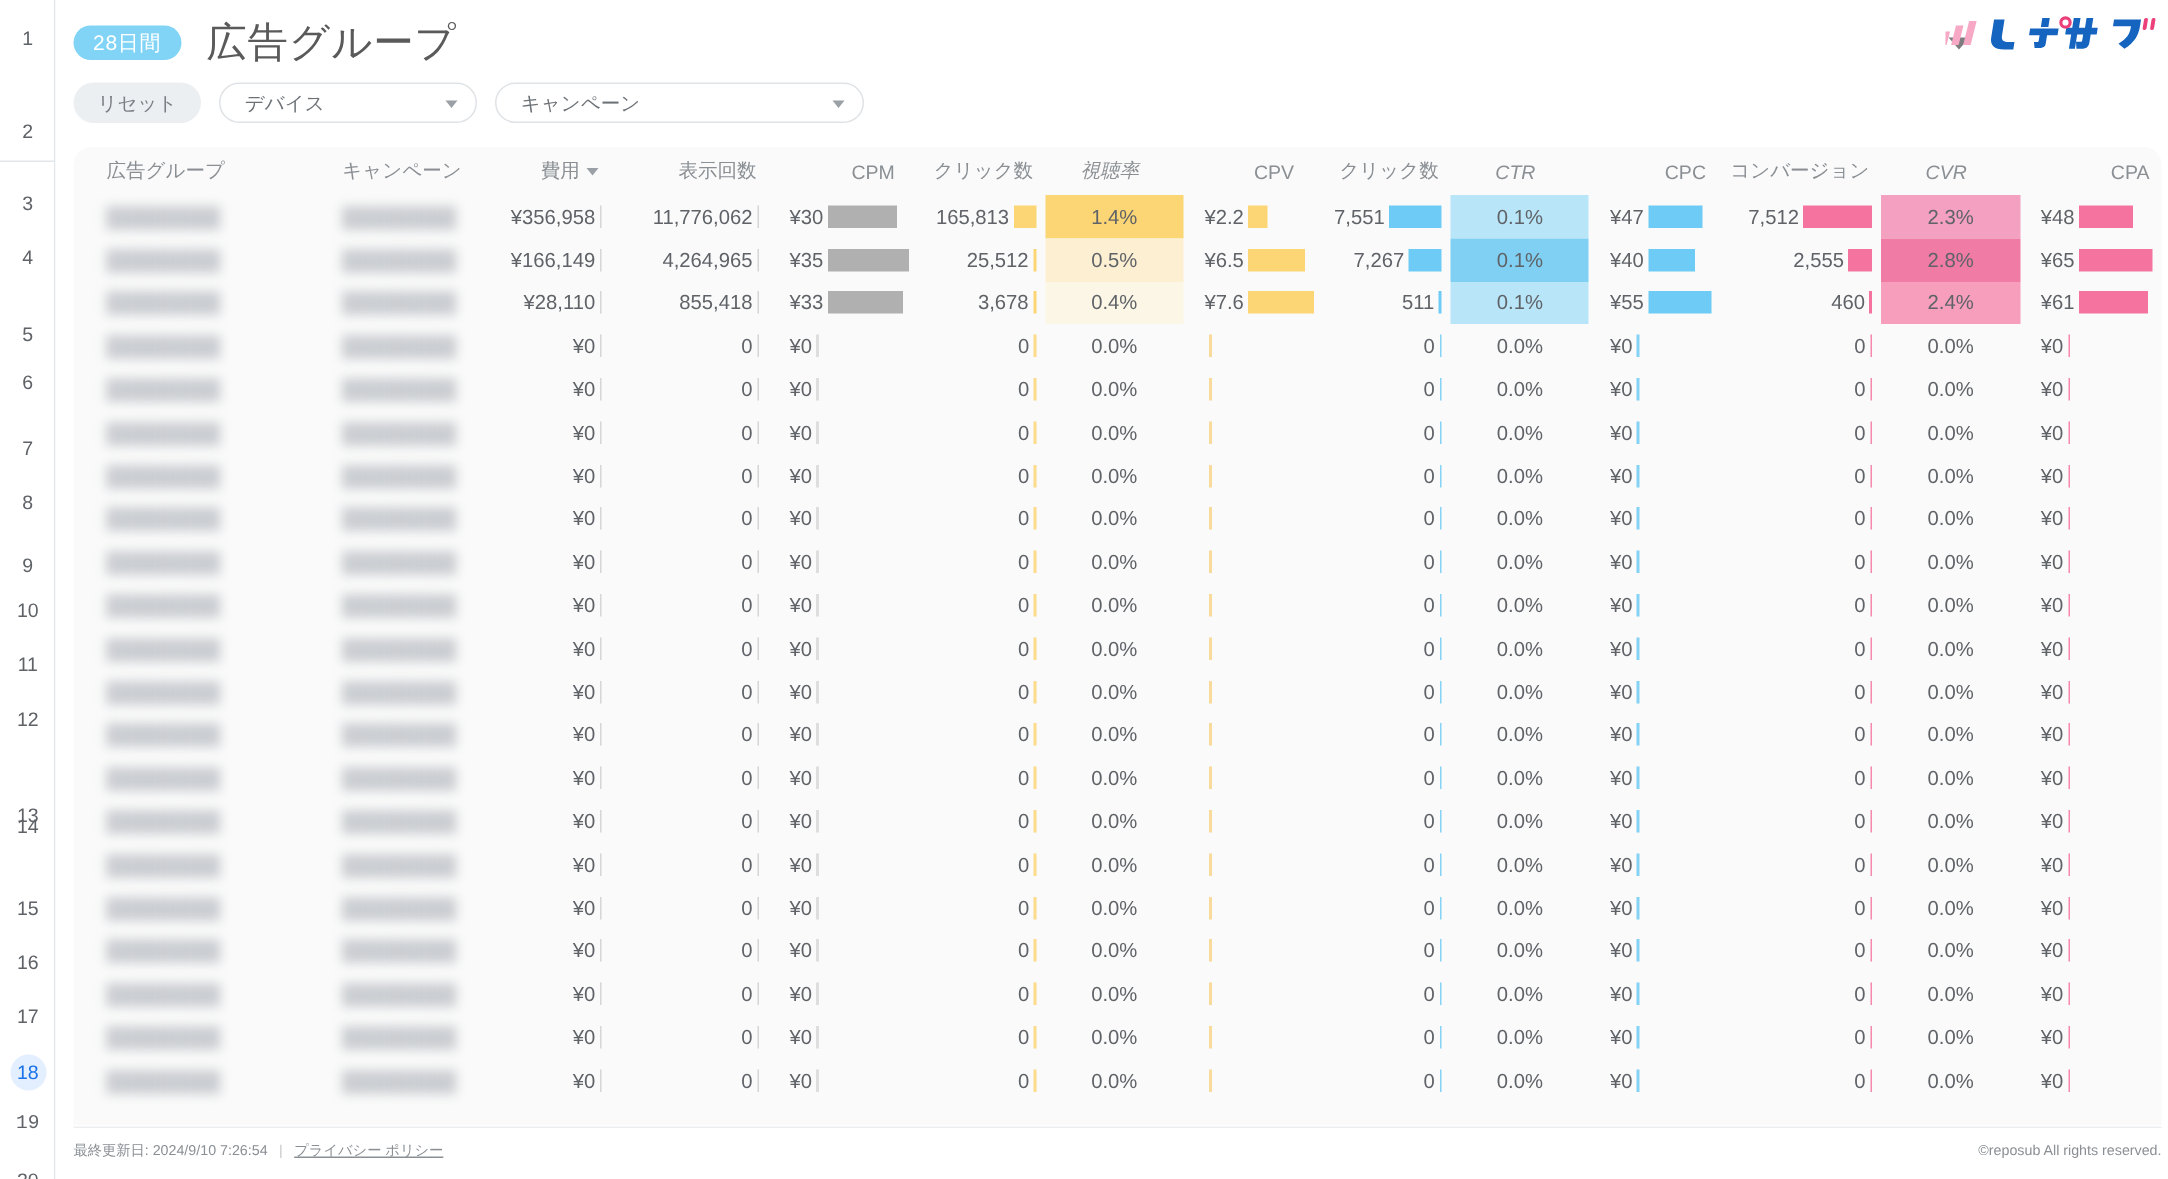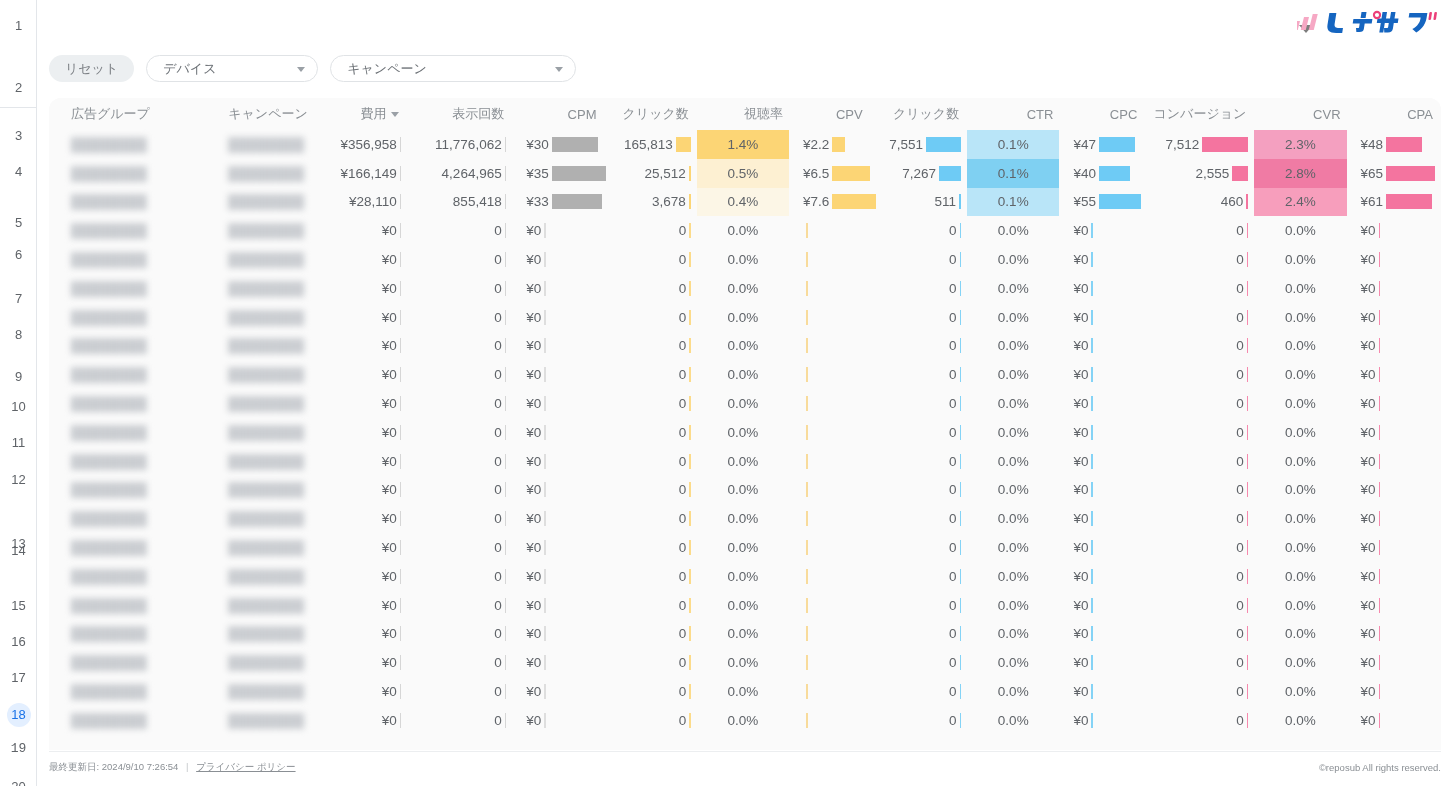--- a/index.html
+++ b/index.html
@@ -87,21 +87,21 @@
     background: #fafafa; border-radius: 12px 12px 0 0; overflow: hidden;
   }
   table.grid { border-collapse: collapse; width: 100%; table-layout: fixed; }
   table.grid th {
     font-weight: 400; font-size: 13px; color: #8a8f94; padding: 0 6px 0 0;
     height: 32px; vertical-align: middle; background: #fafafa;
     white-space: nowrap;
   }
   table.grid th.lt { text-align: left; padding-left: 22px; }
   table.grid th.rt { text-align: right; padding-right: 8px; }
-  table.grid th.ct { text-align: right; }
+  table.grid th.ct { text-align: center; font-style: italic; }
   table.grid td { height: 28.8px; font-size: 13.5px; color: #5f6368; padding: 0; vertical-align: middle; }
 
   .blur-txt {
     display: block; color: #8f9399; font-size: 13px;
     filter: blur(3.4px); user-select: none; white-space: nowrap;
     padding-left: 22px; letter-spacing: .3px;
   }
 
   
   .cellbar { display: flex; align-items: center; justify-content: flex-end; padding-right: 6px; }
@@ -142,20 +142,24 @@
       <div class="gutter-row" style="top: 594px;"><span class="num">15</span></div>
       <div class="gutter-row" style="top: 630px;"><span class="num">16</span></div>
       <div class="gutter-row" style="top: 666px;"><span class="num">17</span></div>
       <div class="gutter-row selected" style="top: 703px;"><span class="num">18</span></div>
       <div class="gutter-row" style="top: 737px; font-family: Liberation Mono, monospace;"><span class="num">19</span></div>
       <div class="gutter-row" style="top: 775px;"><span class="num">20</span></div>
     </div>
 
   <div class="canvas">
 
+    <div class="header">
+      <span class="badge">28日間</span>
+      <span class="page-title">広告グループ</span>
+    </div>
 
     <div class="daterange-caret"></div>
 
     <div class="logo">
       <svg width="145" height="30" viewBox="0 0 145 30" xmlns="http://www.w3.org/2000/svg" aria-hidden="true">
 
         <g fill="#f6a8c4">
           <rect x="1" y="12" width="5" height="9" transform="skewX(-14)"></rect>
           <rect x="9" y="8" width="5" height="13" transform="skewX(-14)"></rect>
           <rect x="17" y="5" width="5" height="16" transform="skewX(-14)"></rect>

